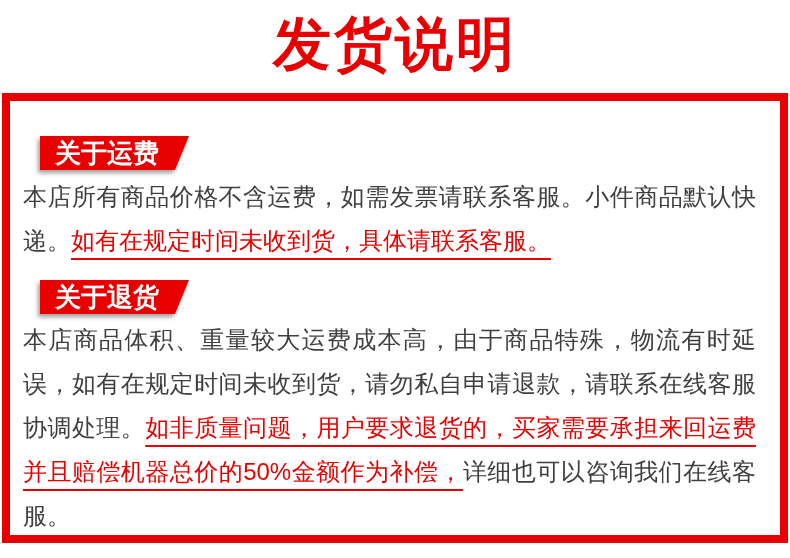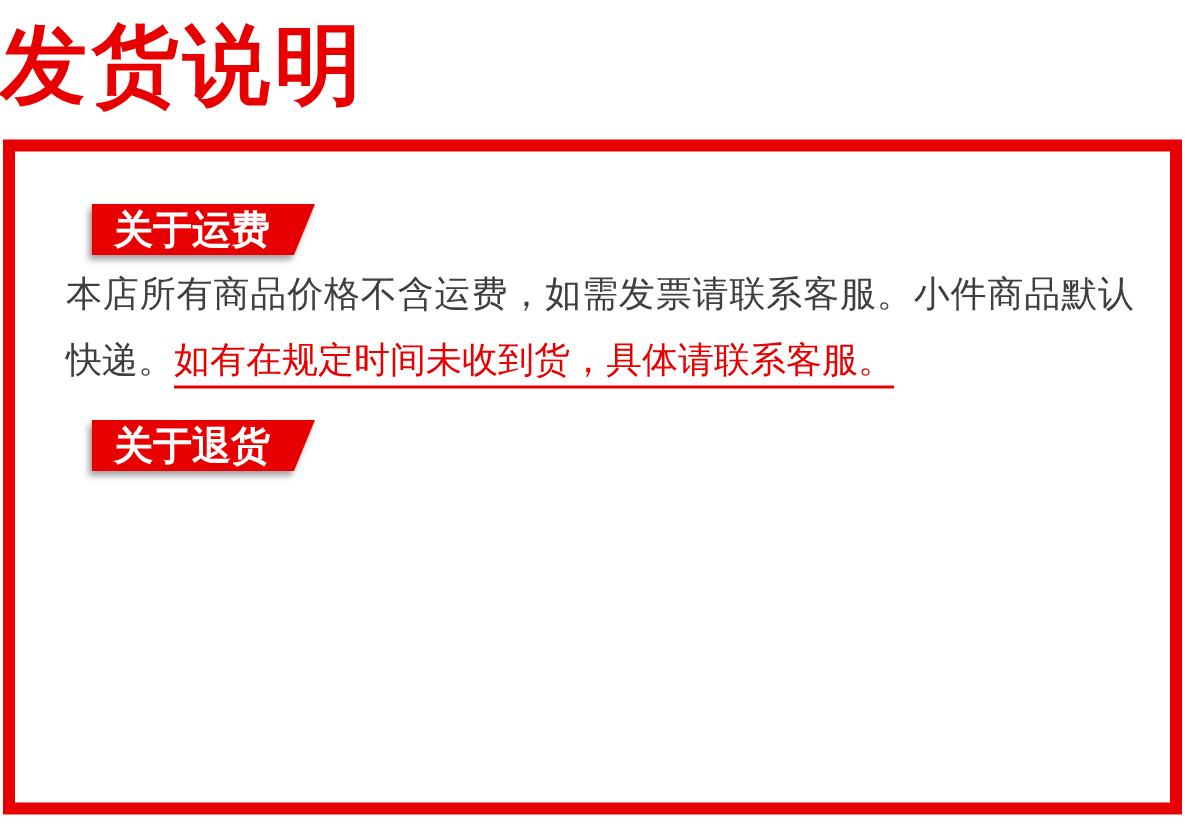--- a/index.html
+++ b/index.html
@@ -11,38 +11,38 @@
     font-family: "Liberation Sans", sans-serif;
     position: relative;
     overflow: hidden;
   }
   .page-title {
     position: absolute;
     top: 8px;
     left: 0;
     width: 790px;
     margin: 0;
-    text-align: left;
+    text-align: center;
     font-size: 58px;
     line-height: 72px;
     font-weight: bold;
     letter-spacing: 3px;
     color: #e80000;
   }
   .frame {
     position: absolute;
     left: 2px;
     top: 93px;
     width: 786px;
     height: 450px;
     border: 8px solid #e80000;
     background: #ffffff;
   }
   .section {
-    padding: 0 24px 0 34px;
+    padding: 0 24px 0 13px;
   }
   .badge-wrap {
     display: inline-block;
     filter: drop-shadow(-2px 3px 2px rgba(0,0,0,0.38));
     margin-left: 17px;
   }
   .section-freight .badge-wrap { margin-top: 35px; }
   .section-returns .badge-wrap { margin-top: 17px; text-align: right; }
   .badge {
     display: inline-block;
@@ -84,15 +84,16 @@
     <span class="badge-wrap">
       <span class="badge">关于运费</span>
     </span>
     <p class="body-text"><span class="seg-dark">本店所有商品价格不含运费，如需发票请联系客服。小件商品默认快递。</span><span class="seg-red-underline">如有在规定时间未收到货，具体请联系客服。</span></p>
   </section>
 
   <section class="section section-returns">
     <span class="badge-wrap">
       <span class="badge">关于退货</span>
     </span>
+    <p class="body-text"><span class="seg-dark">本店商品体积、重量较大运费成本高，由于商品特殊，物流有时延误，如有在规定时间未收到货，请勿私自申请退款，请联系在线客服协调处理。</span><span class="seg-red-underline">如非质量问题，用户要求退货的，买家需要承担来回运费并且赔偿机器总价的50%金额作为补偿，</span><span class="seg-dark">详细也可以咨询我们在线客服。</span></p>
   </section>
 
 </div>
 
 </body></html>

